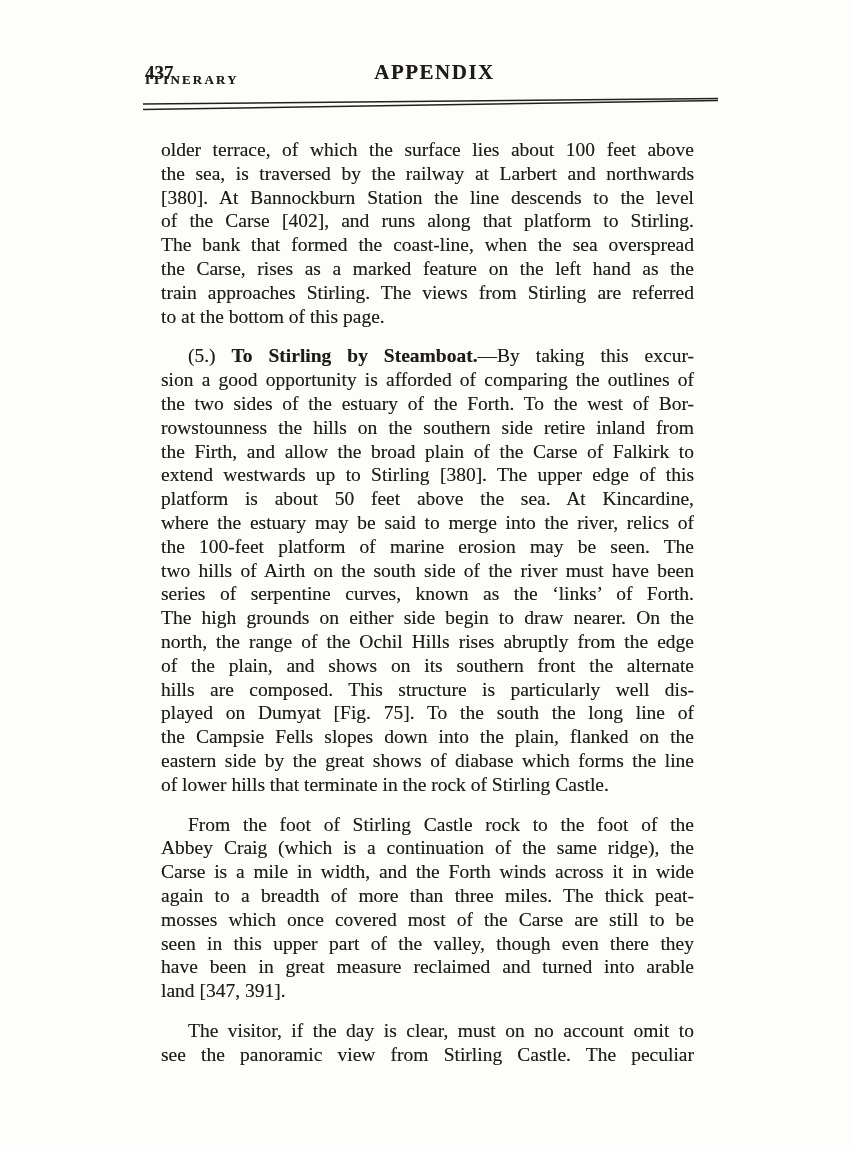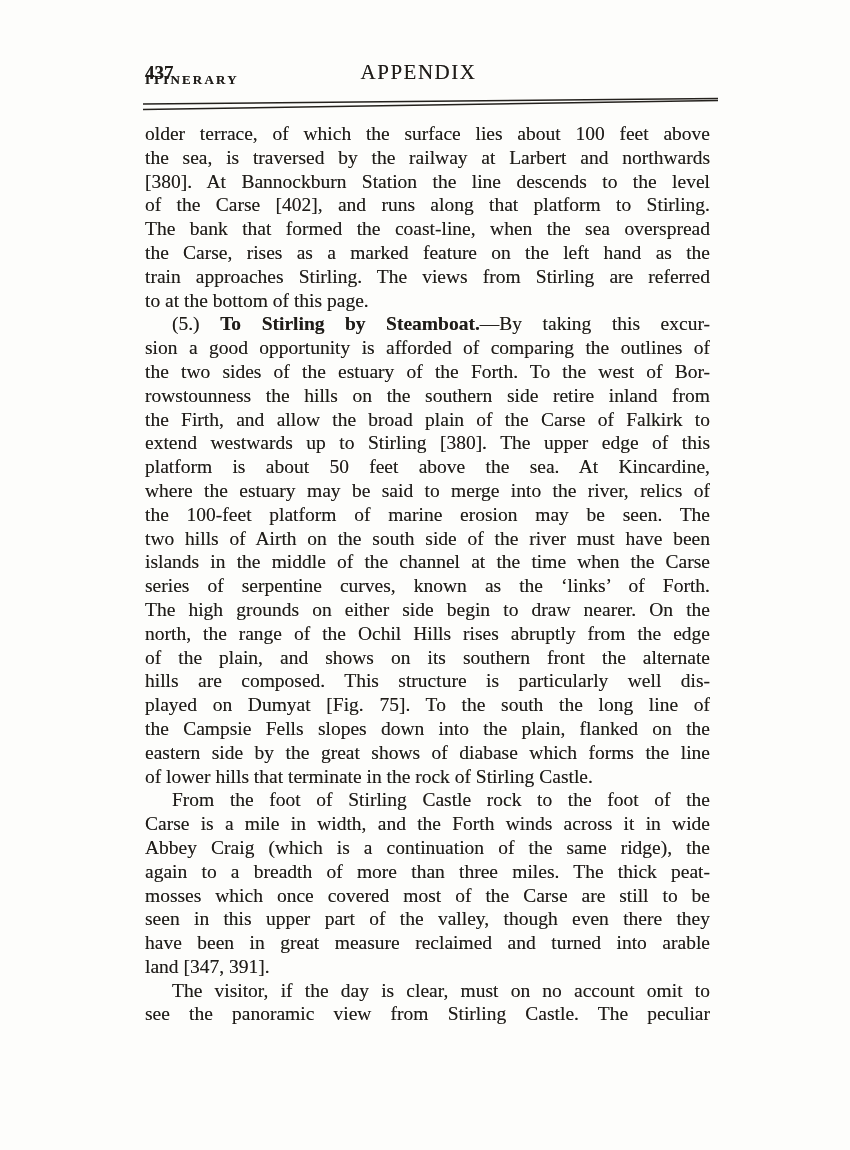--- a/index.html
+++ b/index.html
@@ -9,37 +9,37 @@
     background:var(--paper); overflow:hidden;
     font-family:"Liberation Serif", serif; color:var(--ink);
   }
   
   .head-left {
     position:absolute; left:145px; top:72px;
     font-size:13px; font-weight:bold; letter-spacing:2.2px;
     text-shadow:0 0 0.5px rgba(0,0,0,0.5);
   }
   .head-center {
-    position:absolute; left:136px; top:60px; width:565px; text-align:center;
-    font-size:21px; font-weight:normal; letter-spacing:1.5px;
+    position:absolute; left:152px; top:60px; width:565px; text-align:center;
+    font-size:21px; font-weight:bold; letter-spacing:1.5px;
     text-shadow:0 0 0.5px rgba(0,0,0,0.5);
   }
   .head-right {
     position:absolute; left:145px; top:62px; width:565px; text-align:left;
     font-size:19px; font-weight:bold;
     text-shadow:0 0 0.5px rgba(0,0,0,0.5);
   }
   .rule { position:absolute; left:142px; top:96px; }
   
   .text-block {
     position:absolute; left:145px; top:122px; width:565px;
     font-size:19.5px; line-height:23.8px;
     text-shadow:0 0 0.5px rgba(0,0,0,0.45);
   }
-  .para { margin:0; }
+  .para { margin:16px; }
   .line {
     text-align:justify; text-align-last:justify;
     height:23.8px; overflow:hidden; white-space:normal;
   }
   .para > .line:last-child { text-align-last:left; }
   .para.cont > .line:last-child { text-align-last:justify; }
   .para.indent-first > .line:first-child { padding-left:27px; }
   .lead-indent { padding-left:27px; }
   .bold { font-weight:bold; }
 </style>
@@ -74,36 +74,35 @@
       <div class="line lead-indent"><span>(5.) </span><span class="bold">To Stirling by Steamboat.</span><span>—By taking this excur-</span></div>
     <div class="line">sion a good opportunity is afforded of comparing the outlines of</div>
         <div class="line">the two sides of the estuary of the Forth.  To the west of Bor-</div>
         <div class="line">rowstounness the hills on the southern side retire inland from</div>
         <div class="line">the Firth, and allow the broad plain of the Carse of Falkirk to</div>
         <div class="line">extend westwards up to Stirling [380].  The upper edge of this</div>
         <div class="line">platform is about 50 feet above the sea.  At Kincardine,</div>
         <div class="line">where the estuary may be said to merge into the river, relics of</div>
         <div class="line">the 100-feet platform of marine erosion may be seen.  The</div>
         <div class="line">two hills of Airth on the south side of the river must have been</div>
-        <div class="line">islands in the middle of the channel at the time when the Carse</div>
         <div class="line">series of serpentine curves, known as the ‘links’ of Forth.</div>
         <div class="line">The high grounds on either side begin to draw nearer.  On the</div>
         <div class="line">north, the range of the Ochil Hills rises abruptly from the edge</div>
         <div class="line">of the plain, and shows on its southern front the alternate</div>
         <div class="line">hills are composed.  This structure is particularly well dis-</div>
         <div class="line">played on Dumyat [Fig. 75].  To the south the long line of</div>
         <div class="line">the Campsie Fells slopes down into the plain, flanked on the</div>
         <div class="line">eastern side by the great shows of diabase which forms the line</div>
         <div class="line">of lower hills that terminate in the rock of Stirling Castle.</div>
       </section>
 
     <section class="para indent-first">
         <div class="line">From the foot of Stirling Castle rock to the foot of the</div>
+        <div class="line">Abbey Craig (which is a continuation of the same ridge), the</div>
         <div class="line">Carse is a mile in width, and the Forth winds across it in wide</div>
-        <div class="line">Abbey Craig (which is a continuation of the same ridge), the</div>
         <div class="line">again to a breadth of more than three miles.  The thick peat-</div>
         <div class="line">mosses which once covered most of the Carse are still to be</div>
         <div class="line">seen in this upper part of the valley, though even there they</div>
         <div class="line">have been in great measure reclaimed and turned into arable</div>
         <div class="line">land [347, 391].</div>
       </section>
 
     <section class="para indent-first cont">
         <div class="line">The visitor, if the day is clear, must on no account omit to</div>
         <div class="line">see the panoramic view from Stirling Castle.  The peculiar</div>

